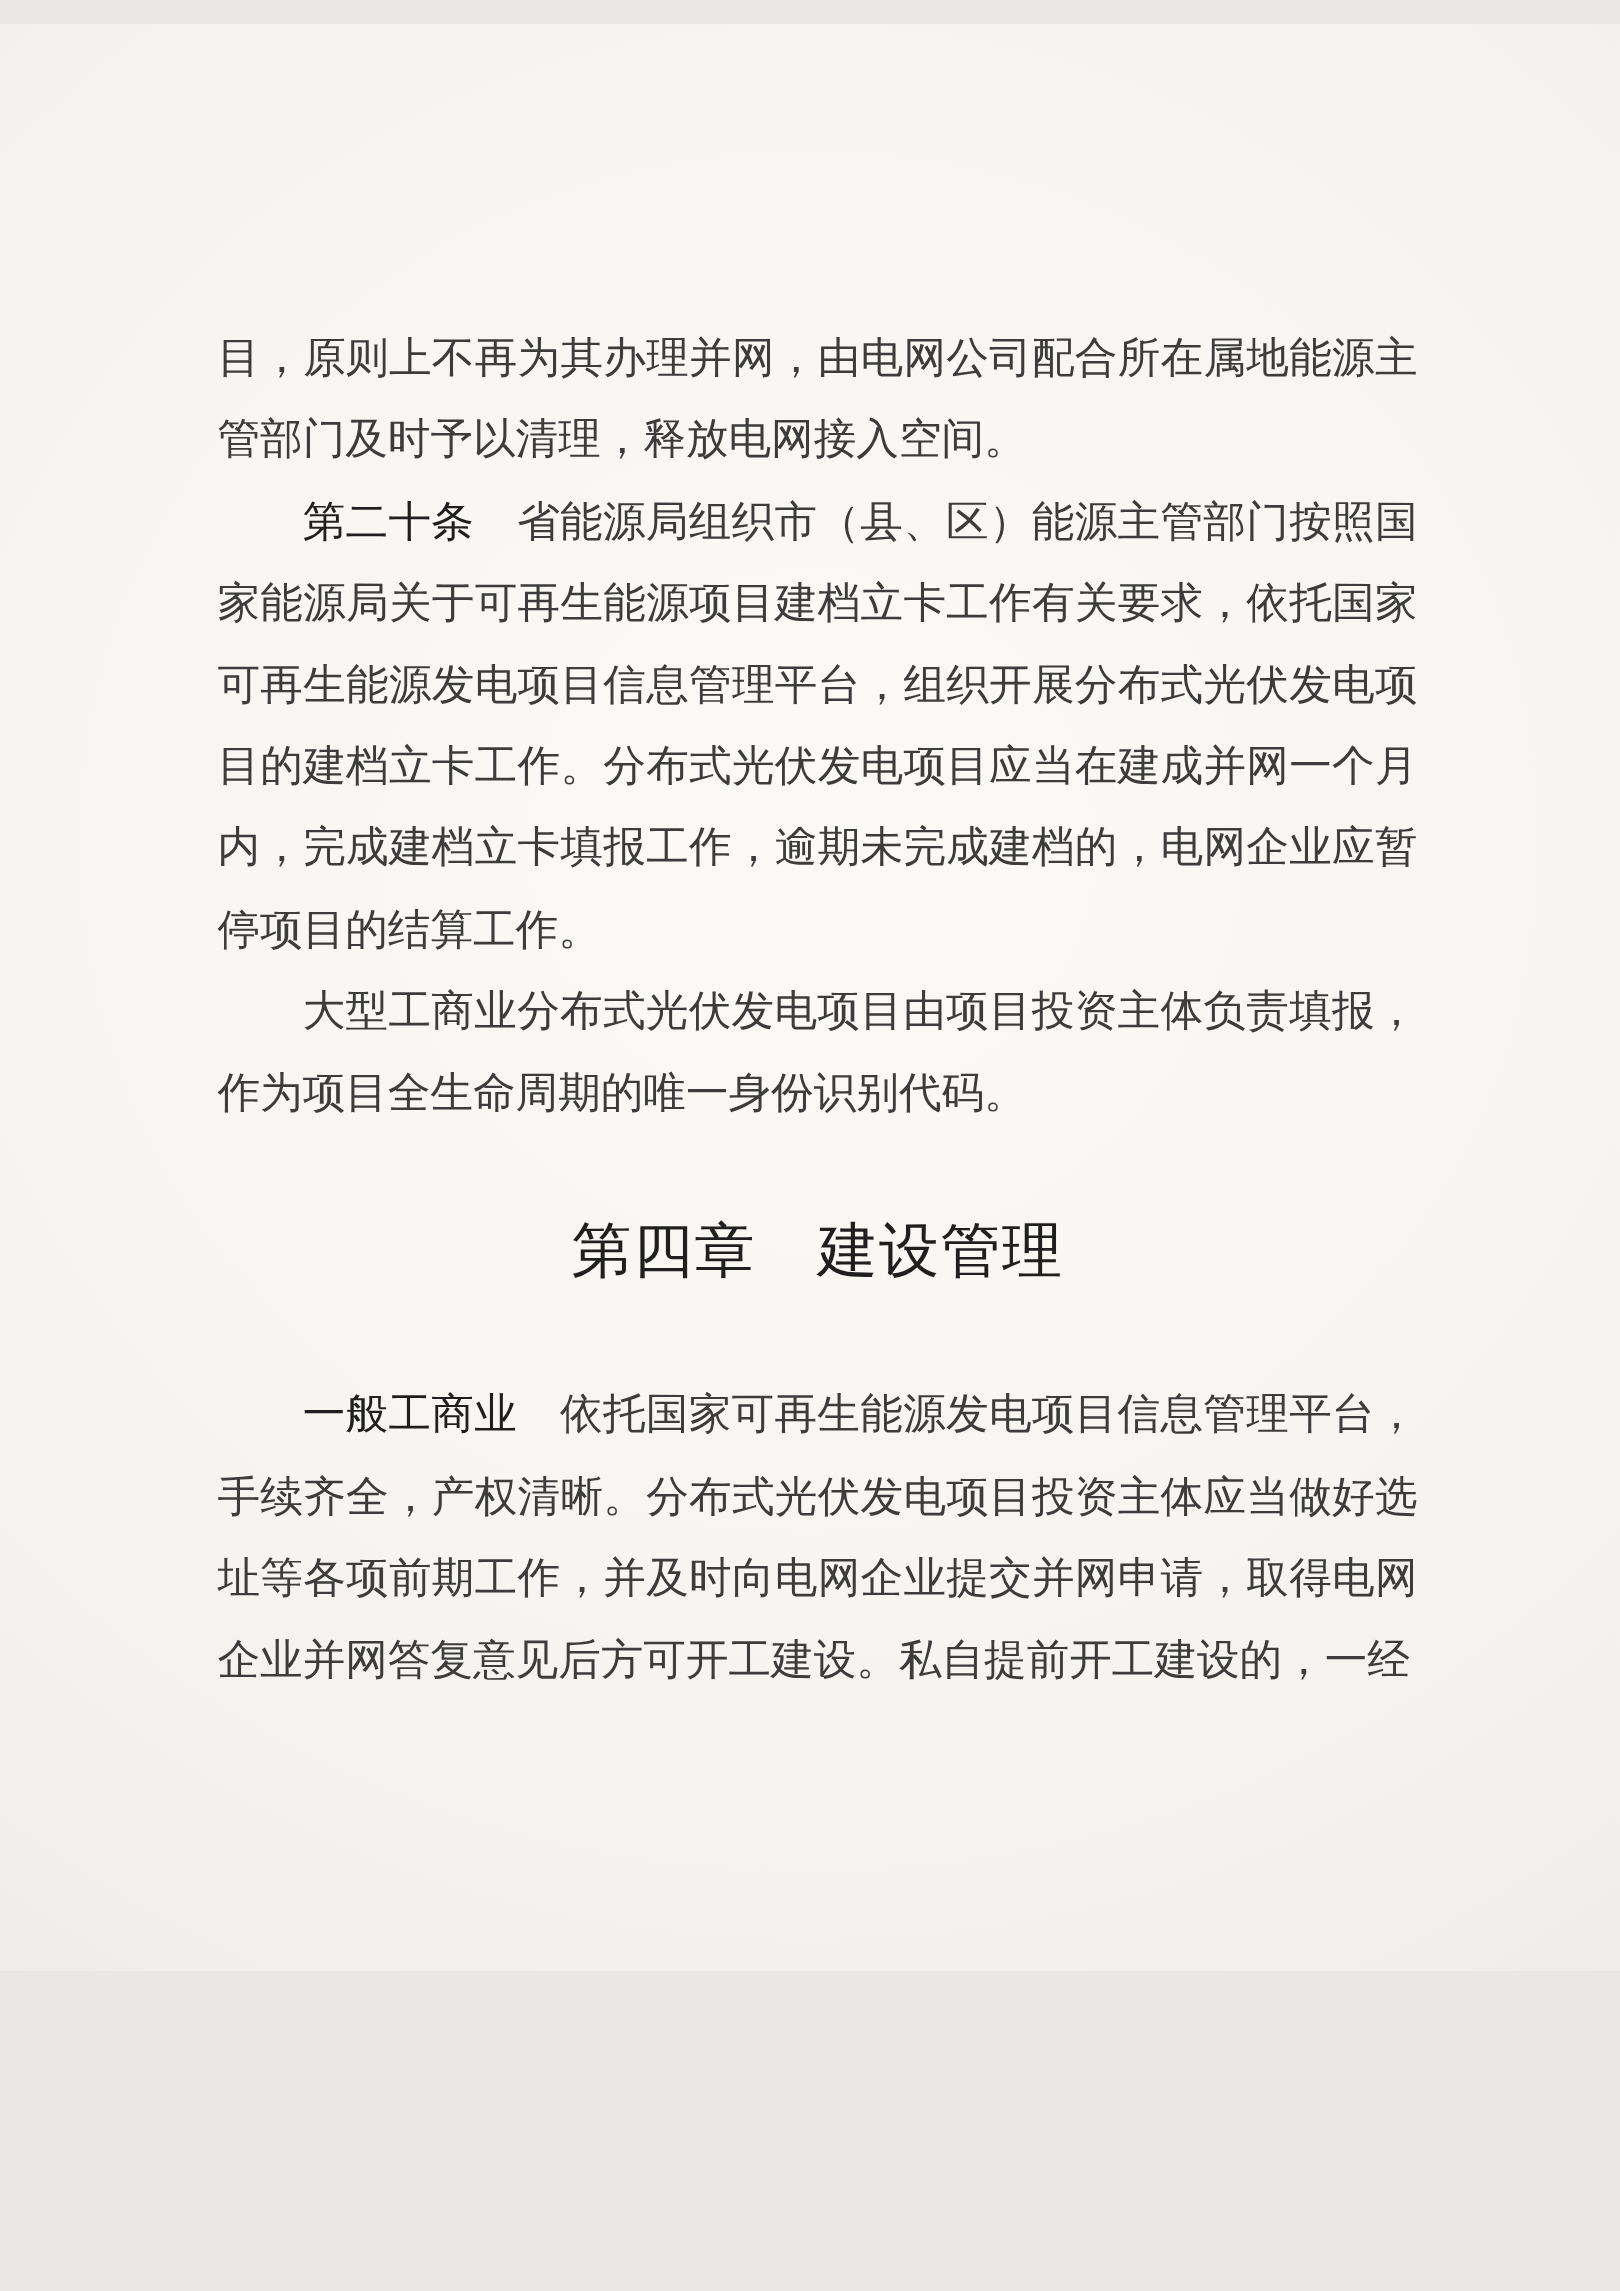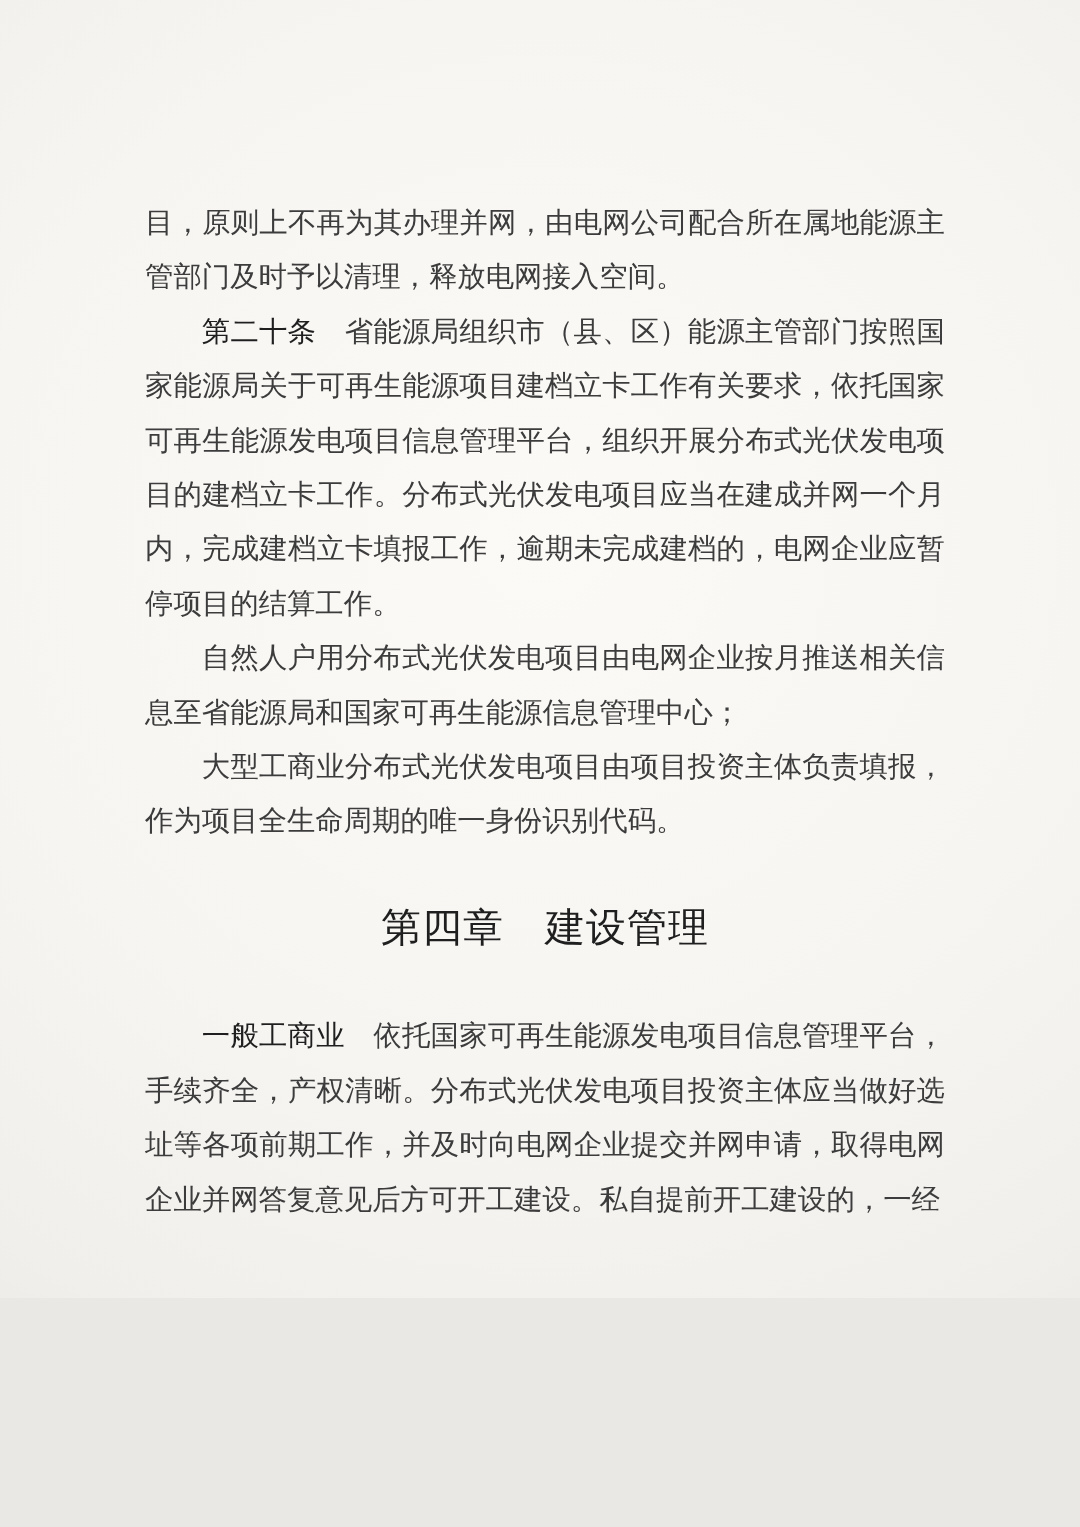--- a/index.html
+++ b/index.html
@@ -4,21 +4,21 @@
 <style>
   html, body {
     margin: 0;
     padding: 0;
     background: #e9e8e5;
   }
   .page {
     position: relative;
     width: 1080px;
     height: 1298px;
-    margin: 0 auto;
+    margin: 16px auto;
     overflow: hidden;
     background: radial-gradient(ellipse 95% 75% at 50% 42%,
                 #fbfaf7 0%, #f6f5f2 55%, #f0efeb 88%, #ebeae6 100%);
     font-family: "DejaVu Serif", "Liberation Serif", serif;
   }
   .content {
     position: absolute;
     left: 145px;
     top: 196px;
     width: 800px;
@@ -64,21 +64,20 @@
 </head>
 <body>
 
 <div class="page">
   <div class="content">
 
     <p class="para"><span>目，原则上不再为其办理并网，由电网公司配合所在属地能源主管部门及时予以清理，释放电网接入空间。</span></p>
 
     <p class="para indent"><span class="article-num">第二十条</span><span>　省能源局组织市（县、区）能源主管部门按照国家能源局关于可再生能源项目建档立卡工作有关要求，依托国家可再生能源发电项目信息管理平台，组织开展分布式光伏发电项目的建档立卡工作。分布式光伏发电项目应当在建成并网一个月内，完成建档立卡填报工作，逾期未完成建档的，电网企业应暂停项目的结算工作。</span></p>
 
-    <p class="para indent"><span>自然人户用分布式光伏发电项目由电网企业按月推送相关信息至省能源局和国家可再生能源信息管理中心；</span></p>
 
 
     <p class="para indent"><span>大型工商业分布式光伏发电项目由项目投资主体负责填报，作为项目全生命周期的唯一身份识别代码。</span></p>
 
     <h2 class="chapter-heading">第四章　建设管理</h2>
 
     <p class="para indent"><span class="article-num">一般工商业</span><span>　依托国家可再生能源发电项目信息管理平台，手续齐全，产权清晰。分布式光伏发电项目投资主体应当做好选址等各项前期工作，并及时向电网企业提交并网申请，取得电网企业并网答复意见后方可开工建设。私自提前开工建设的，一经</span></p>
 
   </div>
 

